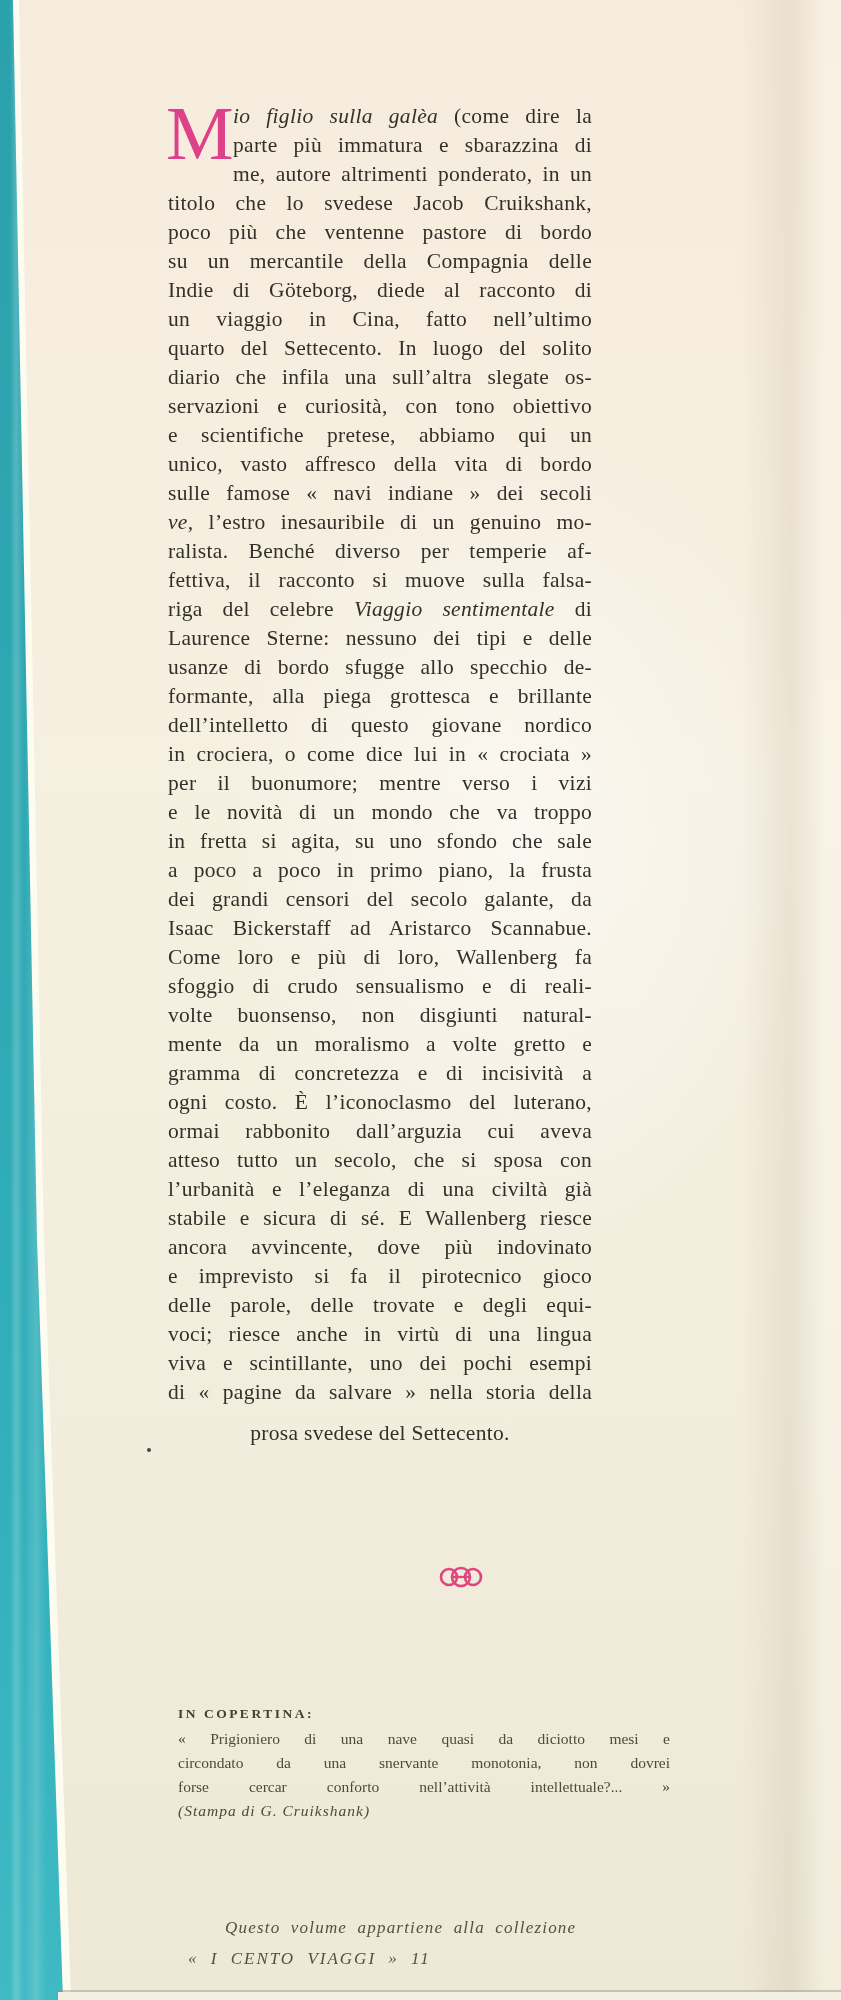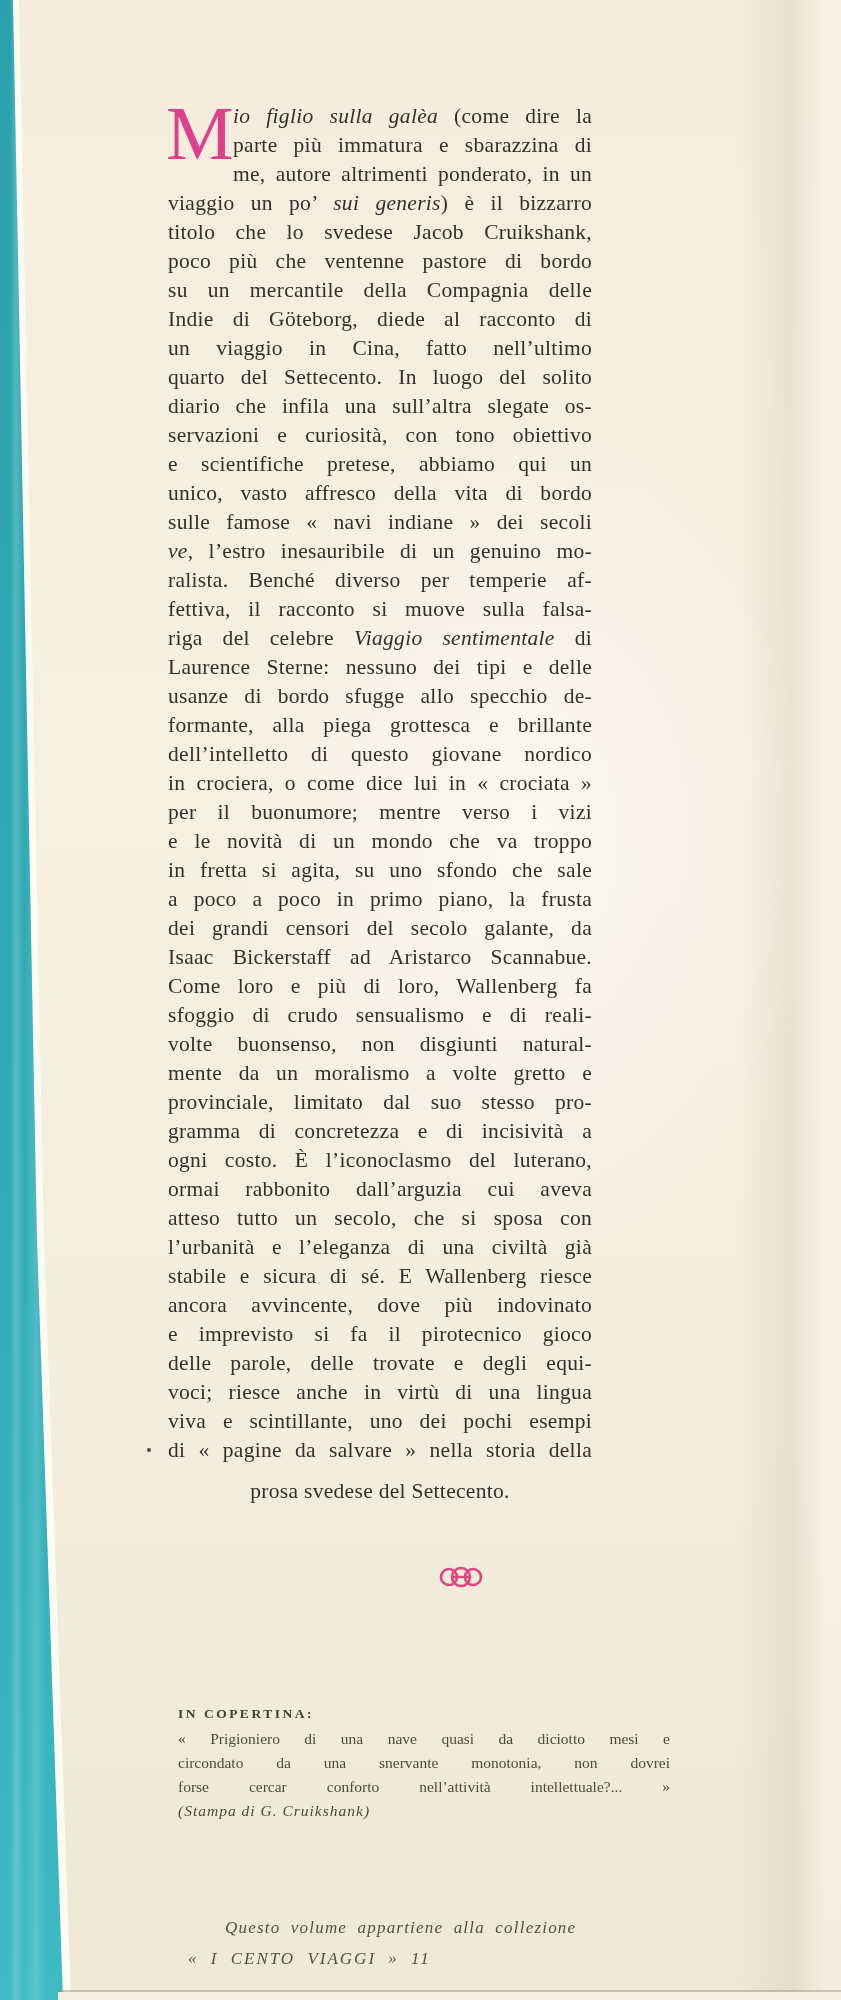--- a/index.html
+++ b/index.html
@@ -80,21 +80,20 @@
 
   <div class="spine-white"></div>
   <div class="spine"></div>
 
   <div class="textblock">
     <span class="dropcap">M</span>
     <div class="body-lines">
         <div class="line"><span class="it">io figlio sulla galèa </span><span>(come dire la</span></div>
         <div class="line">parte più immatura e sbarazzina di</div>
         <div class="line">me, autore altrimenti ponderato, in un</div>
-        <div class="line"><span>viaggio un po’ </span><span class="it">sui generis</span><span>) è il bizzarro</span></div>
         <div class="line">titolo che lo svedese Jacob Cruikshank,</div>
         <div class="line">poco più che ventenne pastore di bordo</div>
         <div class="line">su un mercantile della Compagnia delle</div>
         <div class="line">Indie di Göteborg, diede al racconto di</div>
         <div class="line">un viaggio in Cina, fatto nell’ultimo</div>
         <div class="line">quarto del Settecento. In luogo del solito</div>
         <div class="line">diario che infila una sull’altra slegate os-</div>
         <div class="line">servazioni e curiosità, con tono obiettivo</div>
         <div class="line">e scientifiche pretese, abbiamo qui un</div>
         <div class="line">unico, vasto affresco della vita di bordo</div>
@@ -111,21 +110,20 @@
         <div class="line">per il buonumore; mentre verso i vizi</div>
         <div class="line">e le novità di un mondo che va troppo</div>
         <div class="line">in fretta si agita, su uno sfondo che sale</div>
         <div class="line">a poco a poco in primo piano, la frusta</div>
         <div class="line">dei grandi censori del secolo galante, da</div>
         <div class="line">Isaac Bickerstaff ad Aristarco Scannabue.</div>
         <div class="line">Come loro e più di loro, Wallenberg fa</div>
         <div class="line">sfoggio di crudo sensualismo e di reali-</div>
         <div class="line">volte buonsenso, non disgiunti natural-</div>
         <div class="line">mente da un moralismo a volte gretto e</div>
-        <div class="line">provinciale, limitato dal suo stesso pro-</div>
         <div class="line">gramma di concretezza e di incisività a</div>
         <div class="line">ogni costo. È l’iconoclasmo del luterano,</div>
         <div class="line">ormai rabbonito dall’arguzia cui aveva</div>
         <div class="line">atteso tutto un secolo, che si sposa con</div>
         <div class="line">l’urbanità e l’eleganza di una civiltà già</div>
         <div class="line">stabile e sicura di sé. E Wallenberg riesce</div>
         <div class="line">ancora avvincente, dove più indovinato</div>
         <div class="line">e imprevisto si fa il pirotecnico gioco</div>
         <div class="line">delle parole, delle trovate e degli equi-</div>
         <div class="line">voci; riesce anche in virtù di una lingua</div>

